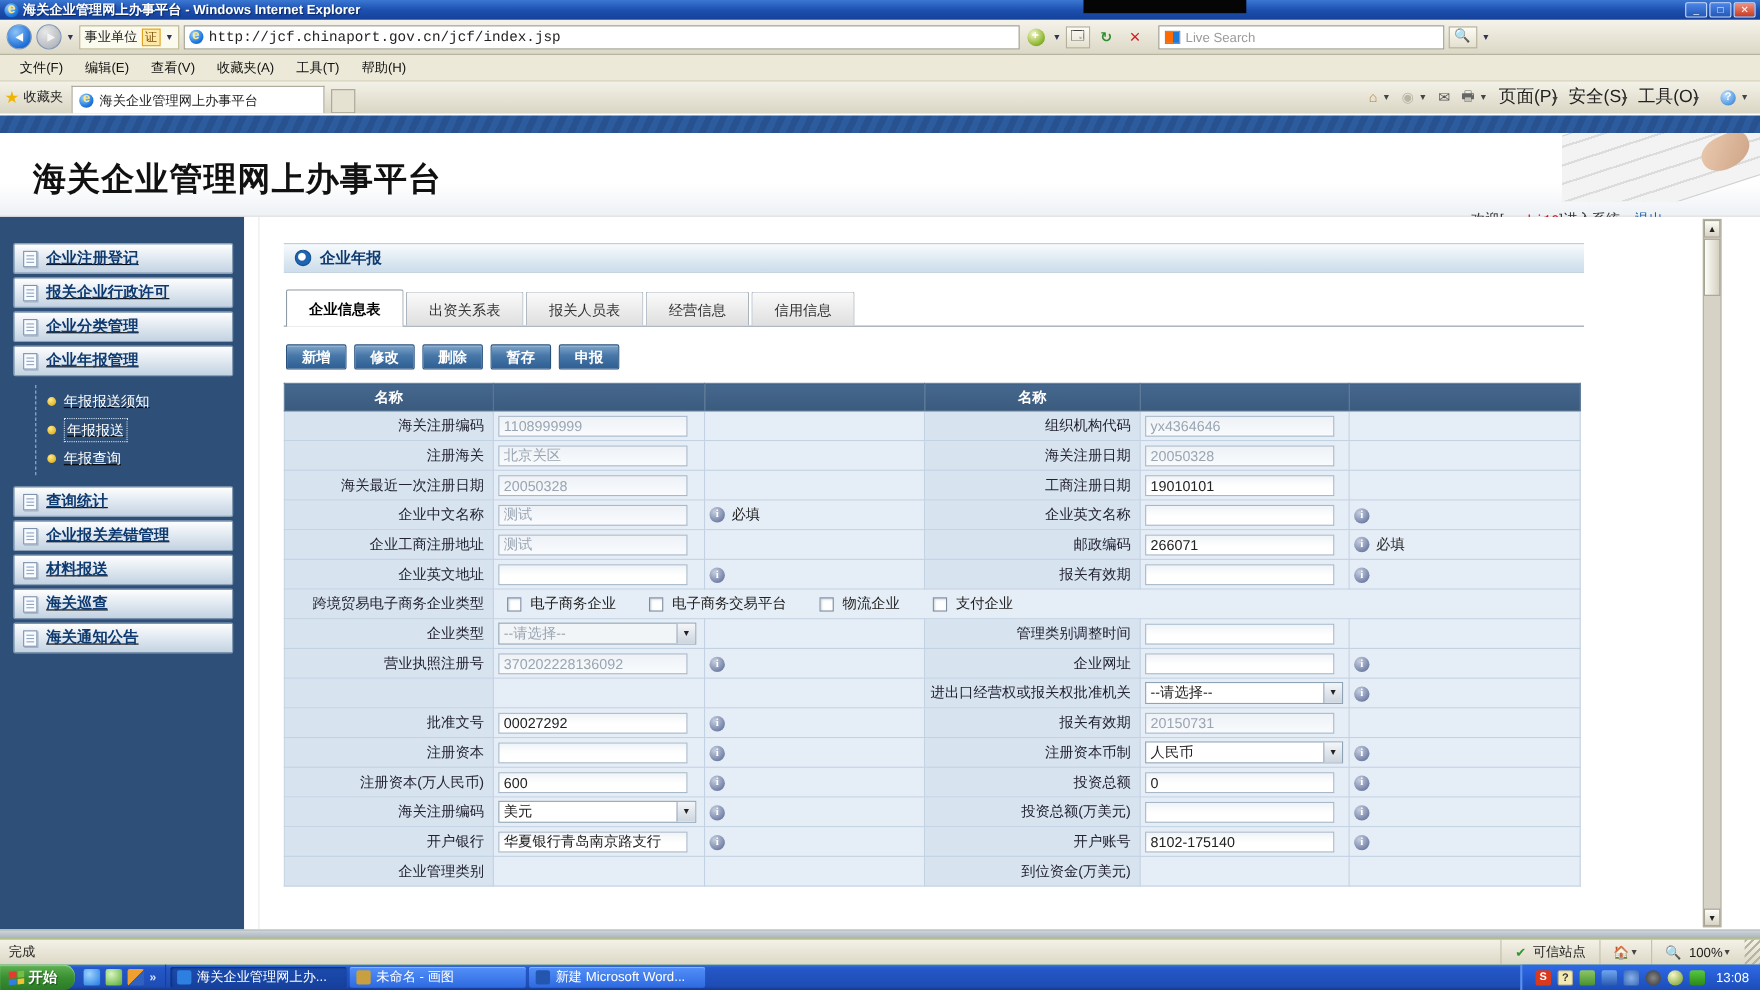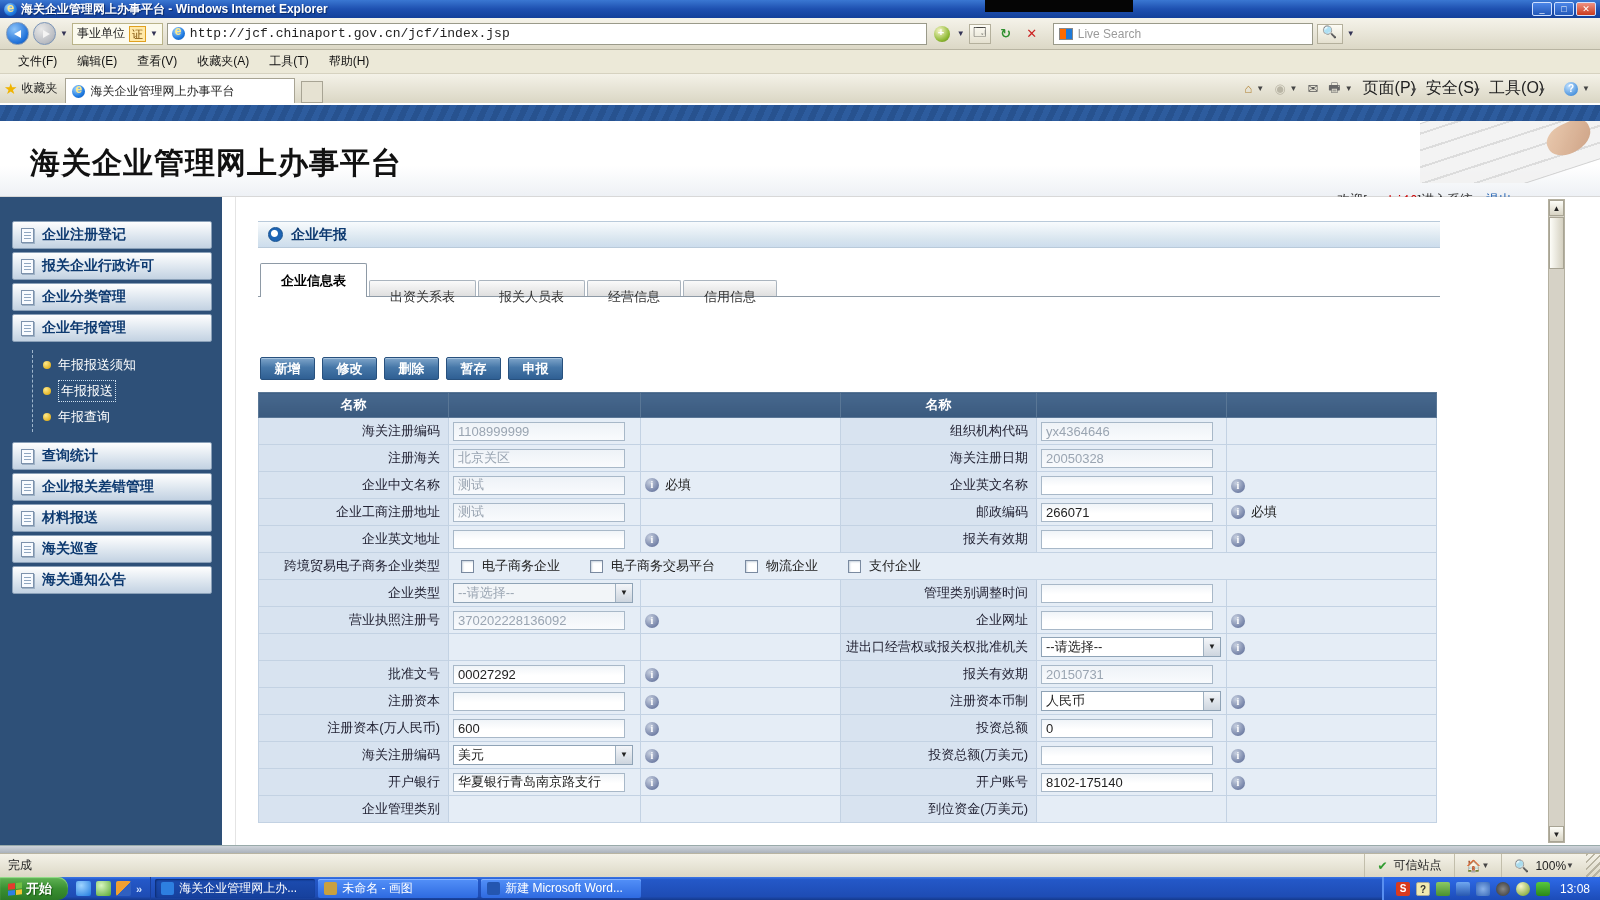--- a/index.html
+++ b/index.html
@@ -83,21 +83,21 @@
     background:repeating-linear-gradient(0deg,#f2f2f2 0 14px,#d9d9d9 14px 16px),repeating-linear-gradient(90deg,#efefef 0 22px,#cfcfcf 22px 24px); border:1px solid #ccc; }
   .kb-photo .finger { position:absolute; right:8px; top:2px; width:46px; height:30px; border-radius:50% 40% 60% 50%; background:linear-gradient(135deg,#e9c6a8,#c89878); transform:rotate(-25deg); }
   .welcome { position:absolute; right:88px; top:70px; font-size:13px; color:#333; }
   .welcome .uname { color:#cc0000; font-family:"Liberation Mono","DejaVu Sans Mono",monospace; font-size:12px; }
   .welcome .logout { color:#1b5db0; text-decoration:underline; cursor:pointer; }
 
   .content { position:absolute; top:94px; left:0; right:0; bottom:8px; display:flex; overflow:hidden; }
   .page-bottom { position:absolute; bottom:0; left:0; right:0; height:8px; background:linear-gradient(#cfd4da,#aab2bb); border-top:1px solid #9aa; }
 
   
-  .sidebar { flex:0 0 222px; background:#2e5078; padding:24px 10px 0 12px; }
+  .sidebar { flex:0 0 222px; background:#2e5078; padding:24px 10px 0 12px;text-decoration:underline; }
   .side-btn { height:28px; margin-bottom:3px; border:1px solid #8aa0b8; border-radius:2px;
     background:linear-gradient(#fefefe,#dde6ef 55%,#c3d2e2); display:flex; align-items:center; gap:8px; padding:0 8px; cursor:pointer; }
   .side-btn .doc-ico { width:13px; height:15px; background:#f8fbff; border:1px solid #7d92ac; position:relative; flex:0 0 auto; box-shadow:1px 1px 0 #9fb2c6;}
   .doc-ico::after { content:""; position:absolute; left:2px; top:3px; width:7px; height:1px; background:#8fa6c0; box-shadow:0 3px 0 #8fa6c0,0 6px 0 #8fa6c0; }
   .side-btn .s-label { font-size:14px; font-weight:bold; color:#0e3a70; white-space:nowrap; }
   .side-sub { margin:8px 0 10px 20px; border-left:1px dashed #9fb6cc; padding:2px 0 2px 10px;text-align:center; }
   .sub-item { display:flex; align-items:center; gap:7px; height:26px; cursor:pointer; }
   .sub-item .bullet { width:8px; height:8px; border-radius:50%; background:radial-gradient(circle at 35% 30%,#ffe98a,#d8a000); flex:0 0 auto; }
   .sub-item .sub-label { font-size:13px; color:#fff; }
   .sub-item.active .sub-label { border:1px dotted #cfe0ef; padding:1px 2px; }
@@ -105,28 +105,28 @@
   .gutter { flex:0 0 14px; background:#fff; border-right:1px solid #e4e4e4; }
 
   
   .main { flex:1; padding:24px 0 0 22px; position:relative; background:#fff; }
   .section-bar { width:1182px; height:27px; border:1px solid #b9cada; border-left:none; border-right:none;
     background:linear-gradient(#f8fbfd,#d8e5ef 70%,#cddded); display:flex; align-items:center; gap:8px; padding-left:10px; }
   .sec-ico { width:15px; height:15px; border-radius:50%; background:radial-gradient(circle at 42% 42%,#ffffff 0 3px,#1d64b4 4px); border:1px solid #15508f; }
   .sec-title { font-size:14px; font-weight:bold; color:#0e3a70; }
 
   .tabs { margin-top:14px; width:1182px; border-bottom:1px solid #8e9aa6; display:flex; align-items:flex-end; padding-left:2px; }
-  .tab { height:16px; line-height:31px; padding:0 20px; font-size:13px; color:#333; border:1px solid #aab4be; border-bottom:none;
+  .tab { height:31px; line-height:31px; padding:0 20px; font-size:13px; color:#333; border:1px solid #aab4be; border-bottom:none;
     background:linear-gradient(#fafafa,#dfdfdf); margin-right:2px; cursor:pointer; border-radius:2px 2px 0 0; }
   .tab.active { background:#fff; font-weight:bold; color:#000; height:34px; line-height:34px; position:relative; top:1px; border-color:#8e9aa6; }
 
   .actions { margin:16px 0 12px 2px; display:flex; gap:7px; }
   .act-btn { min-width:55px; height:23px; padding:0 10px; color:#fff; font-size:13px; font-weight:bold;
     border:1px solid #28517e; border-radius:2px; background:linear-gradient(#7fa5ca,#4677a8 45%,#2f5f93); cursor:pointer;
-    box-shadow:inset 0 1px 0 #a8c4de;margin-top:44px; }
+    box-shadow:inset 0 1px 0 #a8c4de; }
 
   .declare { width:1178px; height:30px; border:1px solid #c8cfd6; background:#fdfdfd; display:flex; align-items:center; gap:6px; padding:0 10px; }
   .dec-label { font-size:13px; color:#111; white-space:nowrap; }
   .dec-input { height:19px; border:1px solid #a8b8c8; background:linear-gradient(#eef2f7,#fbfdff 60%); color:#9aa5b2;
     font-size:13px; padding:0 4px; display:flex; align-items:center; overflow:hidden; white-space:nowrap; }
 
   table.grid { margin-top:8px; border-collapse:collapse; width:1178px; table-layout:fixed; }
   .grid col.c-lab1{width:190px}.grid col.c-val1{width:192px}.grid col.c-inf1{width:200px}
   .grid col.c-lab2{width:196px}.grid col.c-val2{width:190px}.grid col.c-inf2{width:210px}
   .grid th { height:25px; background:linear-gradient(#47688e,#3a5a7e); color:#fff; font-size:13px; font-weight:bold; border:1px solid #5a7796; }
@@ -379,20 +379,32 @@
               </tr>
               <tr>
                 <td class="lab">注册海关</td>
                 <td class="val">
                   <div class="fld dis">北京关区</div>
                 </td>
                 <td class="inf"></td>
                 <td class="lab">海关注册日期</td>
                 <td class="val">
                   <div class="fld dis">20050328</div>
+                </td>
+                <td class="inf"></td>
+              </tr>
+              <tr>
+                <td class="lab">海关最近一次注册日期</td>
+                <td class="val">
+                  <div class="fld dis">20050328</div>
+                </td>
+                <td class="inf"></td>
+                <td class="lab">工商注册日期</td>
+                <td class="val">
+                  <div class="fld">19010101</div>
                 </td>
                 <td class="inf"></td>
               </tr>
               <tr>
                 <td class="lab">企业中文名称</td>
                 <td class="val">
                   <div class="fld dis">测试</div>
                 </td>
                 <td class="inf"><span class="info-ico">i</span><span class="req-note">必填</span></td>
                 <td class="lab">企业英文名称</td>

